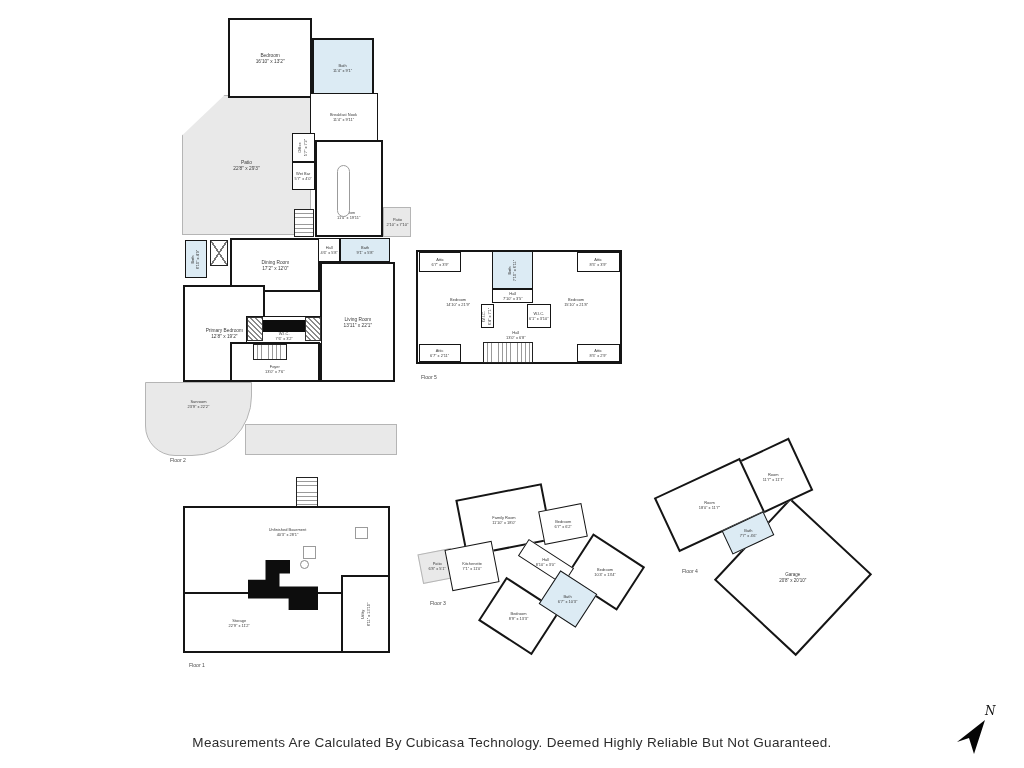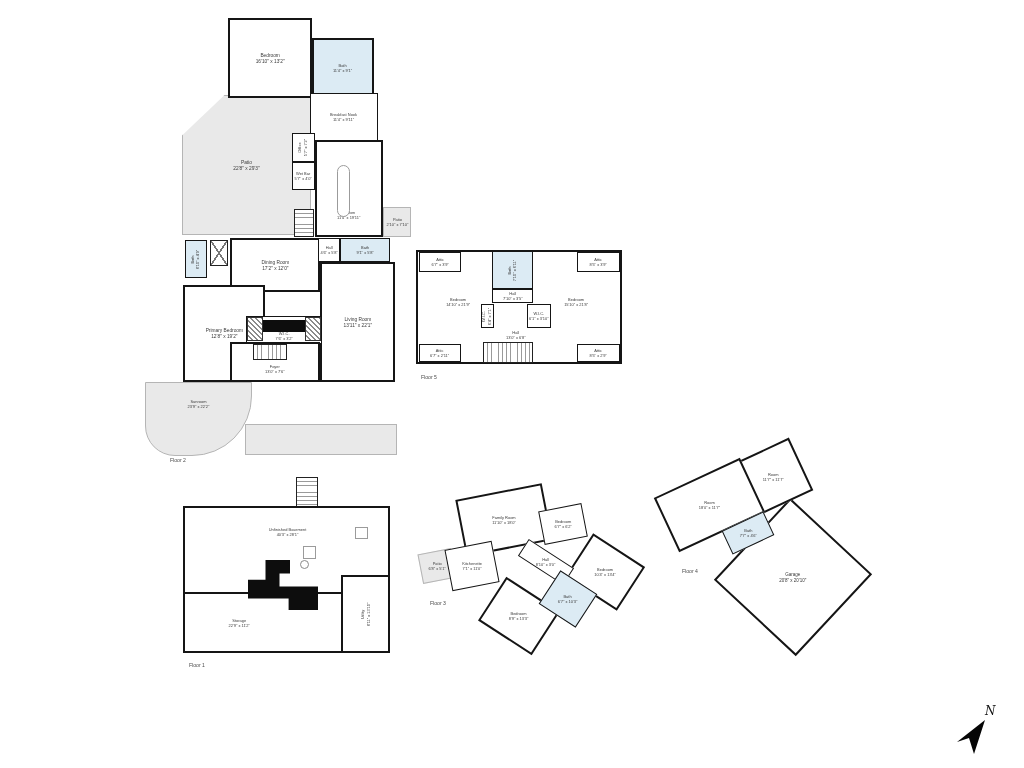--- a/index.html
+++ b/index.html
@@ -353,20 +353,21 @@
     </div>
     <div class="room bathfill thin" style="left:725px;top:520px;width:46px;height:26px;transform:rotate(-25deg);">
       <div class="lbl sm" style="transform:rotate(25deg) scale(0.66);">
         <div class="nm">Bath</div>
           <div class="dm">7'7" x 4'6"</div>
         </div>
     </div>
     <div class="floorlbl" style="left:682px;top:569px;">Floor 4</div>
   </div>
 
+  <div class="disclaimer">Measurements Are Calculated By Cubicasa Technology. Deemed Highly Reliable But Not Guaranteed.</div>
 
   <div class="compass">
     <svg width="62" height="62" viewBox="0 0 62 62">
       <path d="M9 42 L37 20 L26 54 L21 38 Z" fill="#050505"></path>
       <text x="37" y="15" font-size="12" font-style="italic" font-family="DejaVu Serif, serif" fill="#111">N</text>
     </svg>
   </div>
 
 </div>
 

